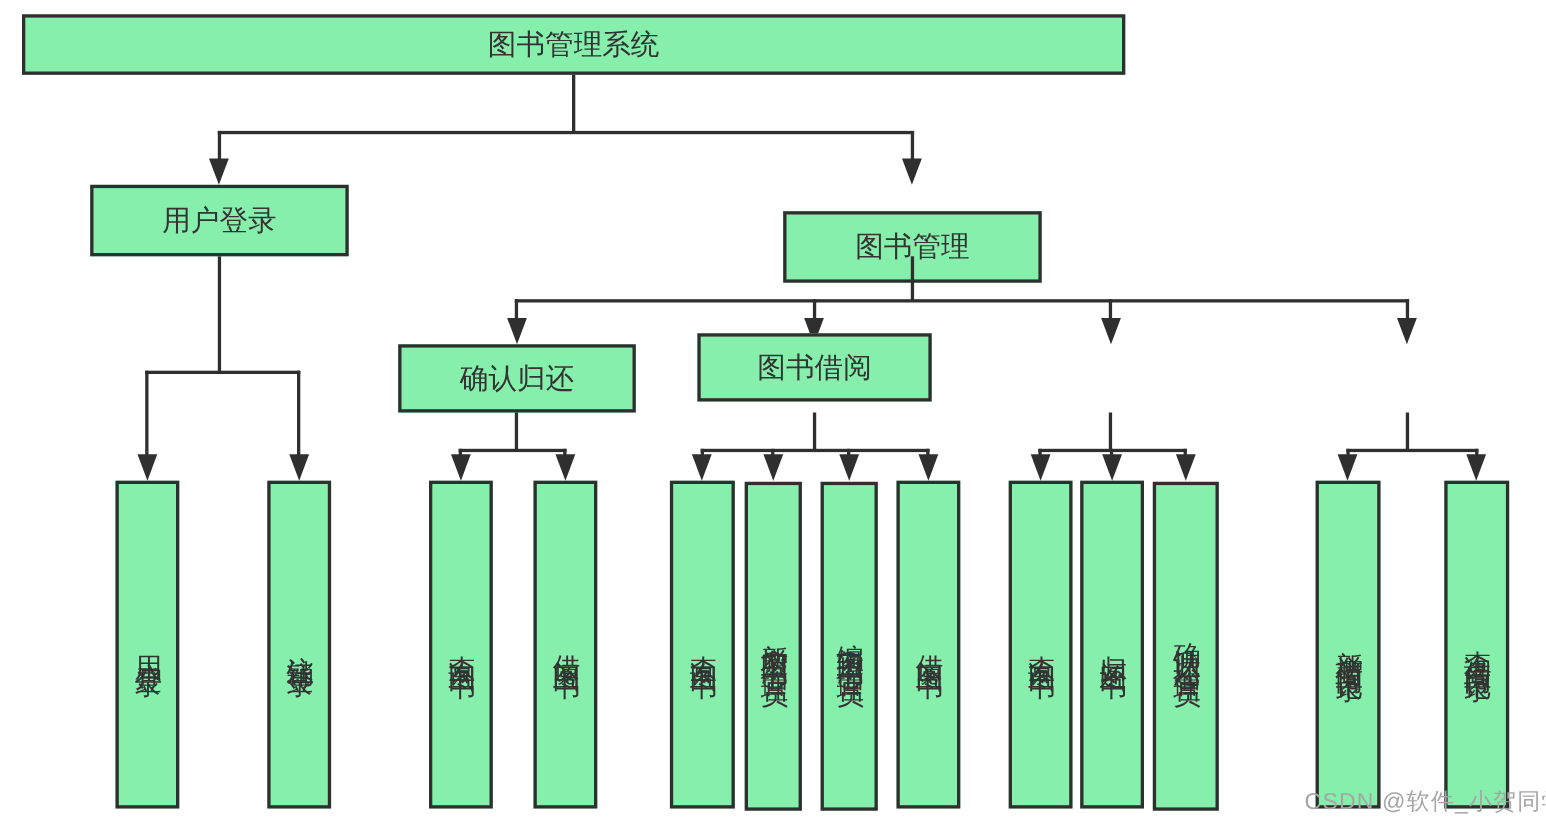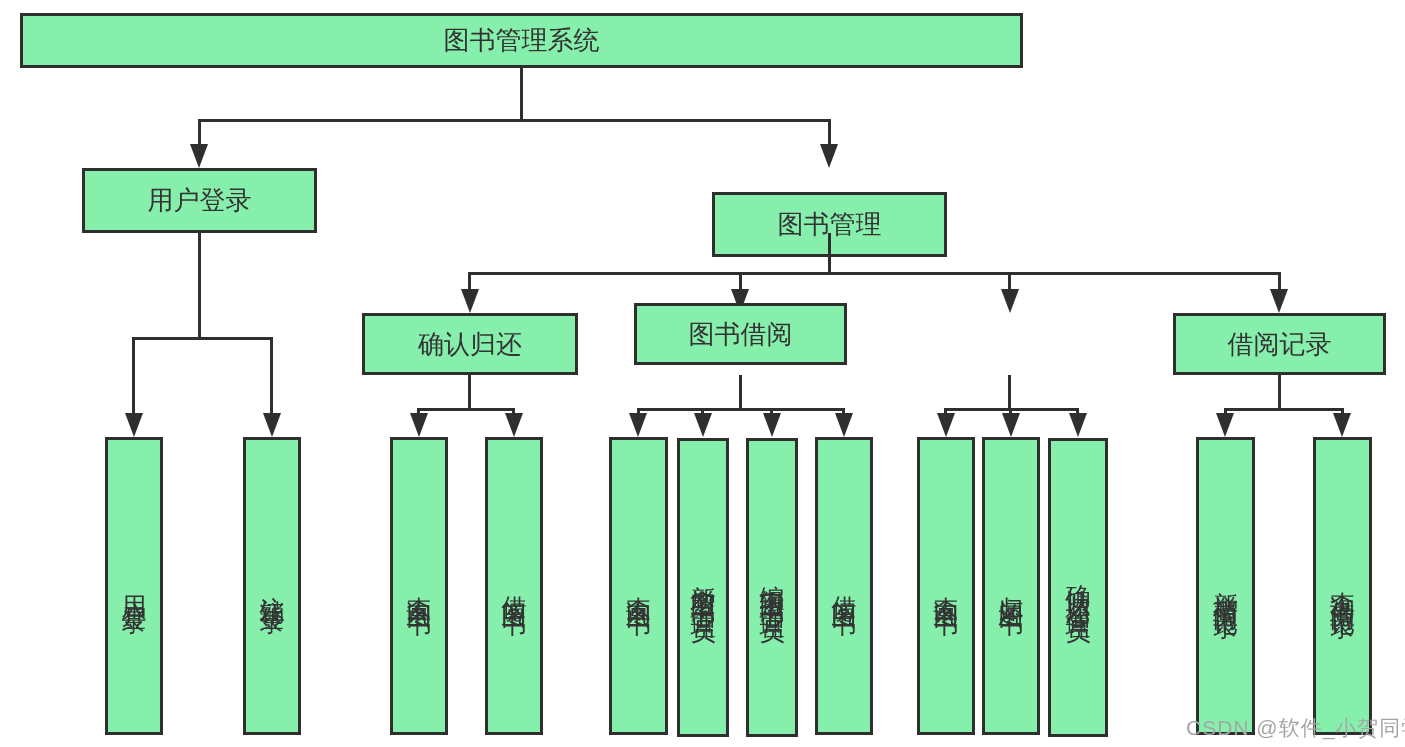--- a/index.html
+++ b/index.html
@@ -80,23 +80,20 @@
   <div class="arrow" style="left:1001px;top:289px;"></div>
   <div class="vline" style="left:1278px;top:272px;height:20px;"></div>
   <div class="arrow" style="left:1270px;top:289px;"></div>
 
   <div class="node" style="left:362px;top:313px;width:216px;height:62px;">
     <span>确认归还</span>
   </div>
   <div class="node" style="left:634px;top:303px;width:213px;height:62px;">
     <span>图书借阅</span>
   </div>
-  <div class="node" style="left:1173px;top:313px;width:213px;height:62px;">
-    <span>借阅记录</span>
-  </div>
 
   <div class="vline" style="left:468px;top:375px;height:34px;"></div>
   <div class="hline" style="left:417px;top:408px;width:98px;"></div>
   <div class="vline" style="left:417px;top:408px;height:8px;"></div>
   <div class="arrow" style="left:410px;top:413px;"></div>
   <div class="vline" style="left:512px;top:408px;height:8px;"></div>
   <div class="arrow" style="left:505px;top:413px;"></div>
 
   <div class="vline" style="left:739px;top:375px;height:34px;"></div>
   <div class="hline" style="left:637px;top:408px;width:208px;"></div>

